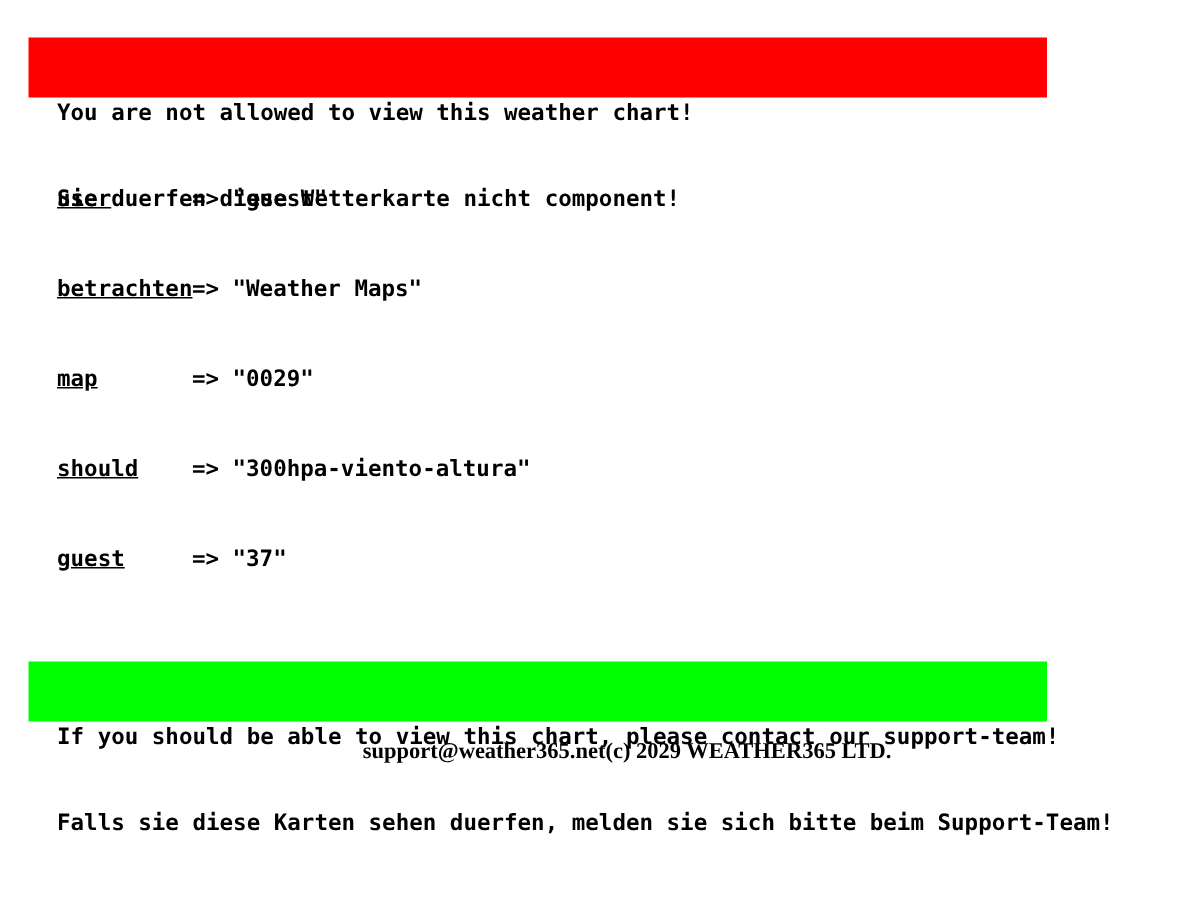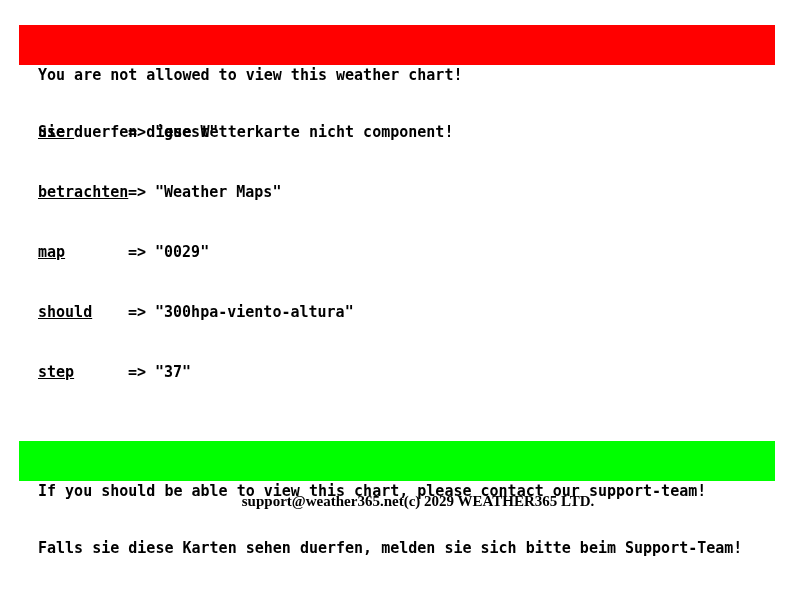--- a/index.html
+++ b/index.html
@@ -13,21 +13,21 @@
     position: relative;
     overflow: hidden;
     font-family: "DejaVu Sans Mono", "Liberation Mono", monospace;
     font-weight: bold;
     font-size: 15px;
     color: var(--text, #000000);
   }
   .banner {
     box-sizing: border-box;
     margin-left: 19px;
-    width: 756px;
+    width: 679px;
     height: 40px;
     padding: 3px 0 0 19px;
     line-height: 19px;
     white-space: pre;
   }
   .banner-error {
     margin-top: 25px;
     background: var(--error_bg, #ff0000);
   }
   .banner-support {
@@ -66,21 +66,21 @@
   <div class="banner banner-error">
     <div>You are not allowed to view this weather chart!</div>
     <div>Sie duerfen diese Wetterkarte nicht component!</div>
   </div>
 
   <div class="details">
     <div><span class="key">user</span><span class="arrow">=&gt;</span><span>"guest"</span></div>
     <div><span class="key">betrachten</span><span class="arrow">=&gt;</span><span>"Weather Maps"</span></div>
     <div><span class="key">map</span><span class="arrow">=&gt;</span><span>"0029"</span></div>
     <div><span class="key">should</span><span class="arrow">=&gt;</span><span>"300hpa-viento-altura"</span></div>
-    <div><span class="key">step</span><span class="arrow">=&gt;</span><span>"37"</span></div>
+    <div><span class="key">guest</span><span class="arrow">=&gt;</span><span>"37"</span></div>
   </div>
 
   <div class="banner banner-support">
     <div>If you should be able to view this chart, please contact our support-team!</div>
     <div>Falls sie diese Karten sehen duerfen, melden sie sich bitte beim Support-Team!</div>
   </div>
 
   <div class="footer">
     <span>support@weather365.net</span>
     <span>(c) 2029 WEATHER365 LTD.</span>

